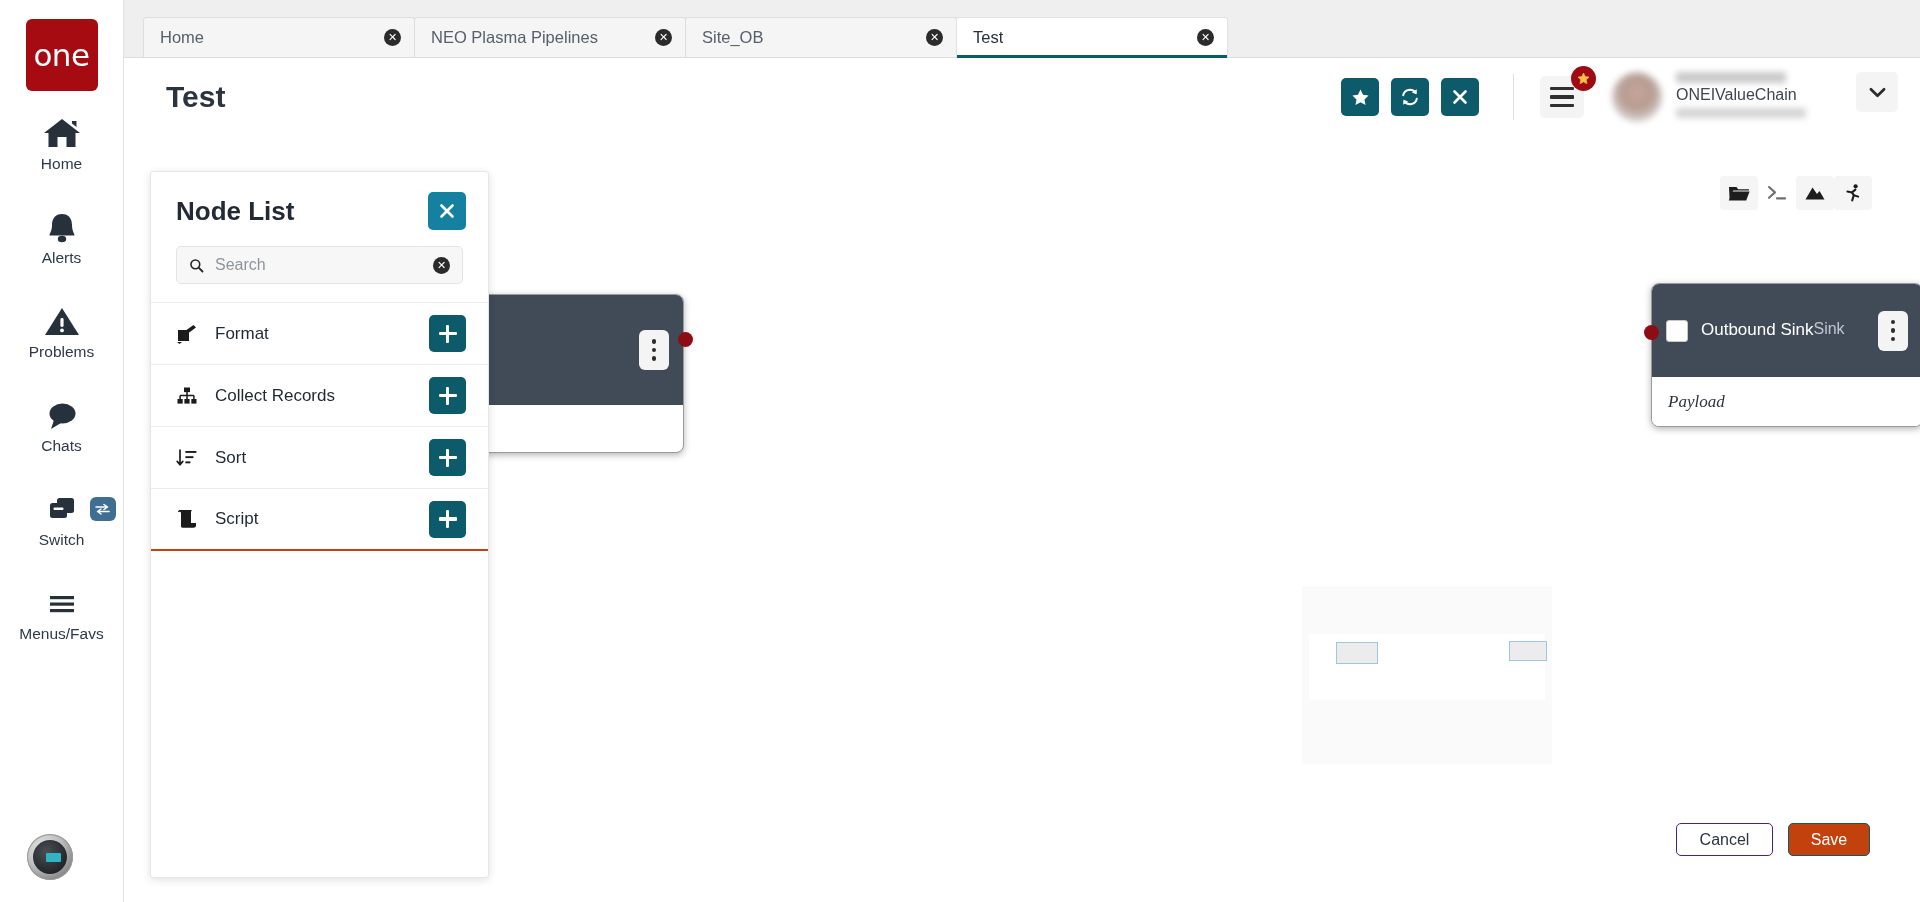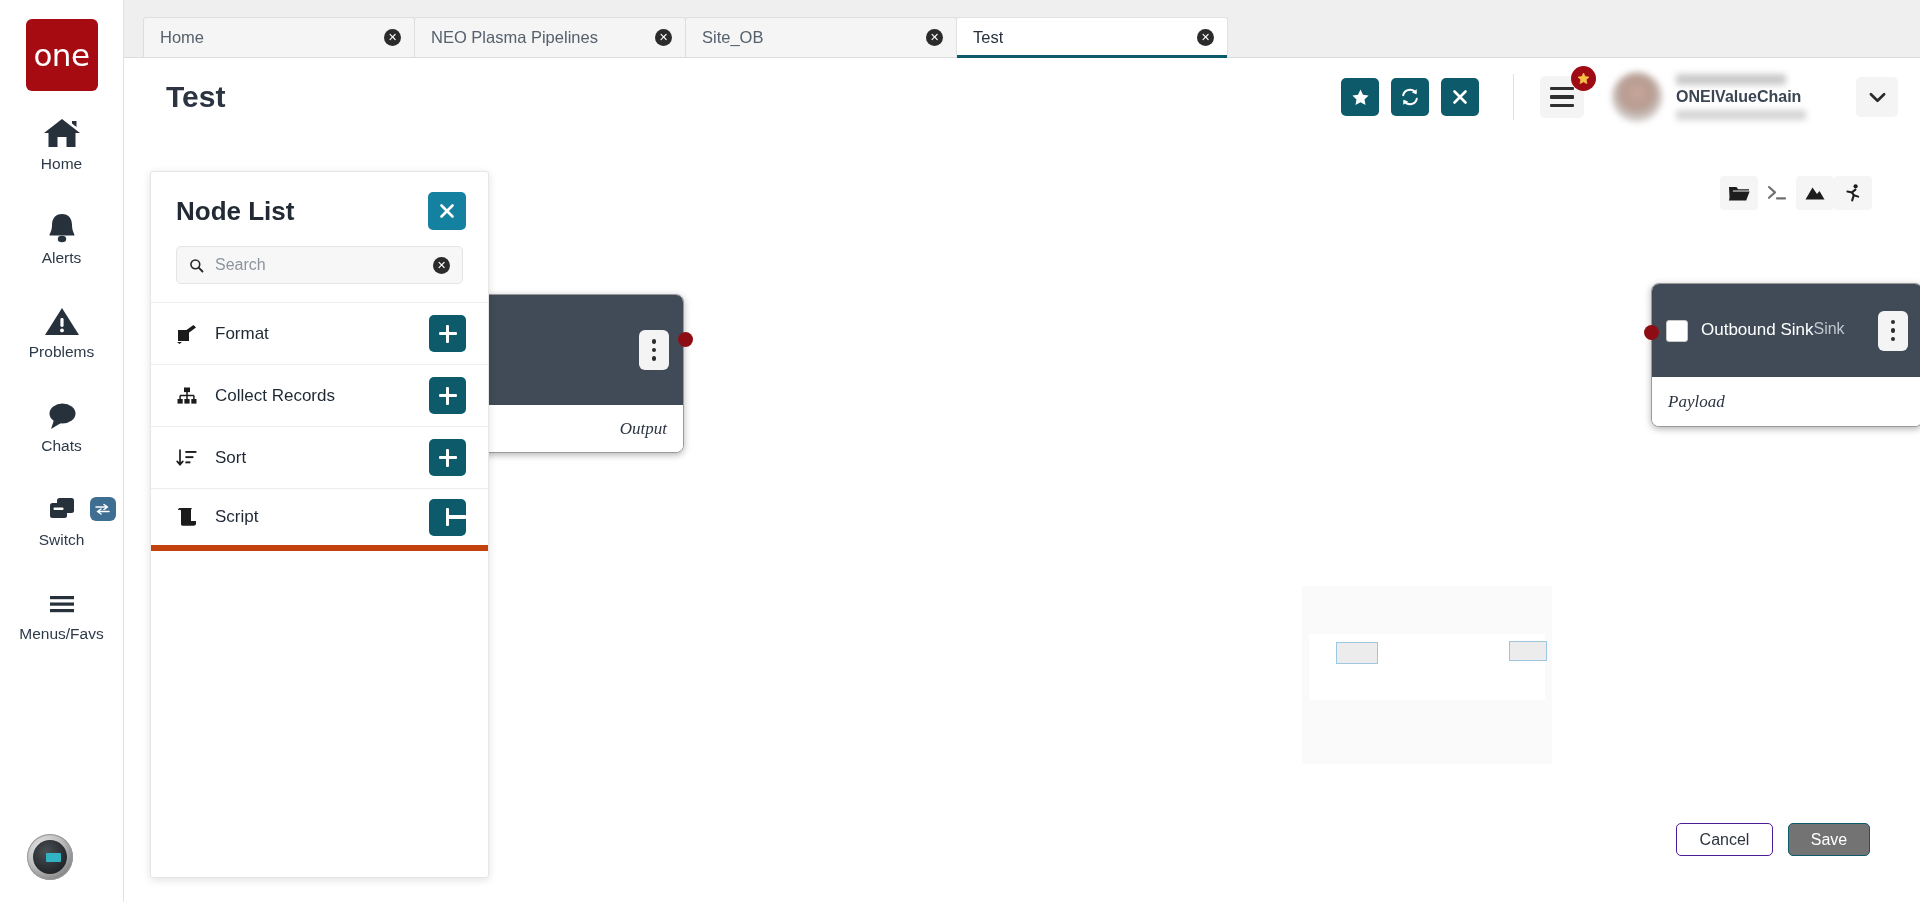--- a/index.html
+++ b/index.html
@@ -105,21 +105,21 @@
   #burger {
     width: 44px; height: 42px; background: #f4f4f4; border-radius: 5px;
     display: flex; flex-direction: column; align-items: center; justify-content: center; gap: 5px;
   }
   #burger i { display: block; width: 24px; height: 3.4px; background: #2f2f2f; border-radius: 1px; }
   #burger-badge {
     position: absolute; top: -10px; right: -12px; width: 25px; height: 25px;
     background: #9e0b14; border-radius: 50%; display: flex; align-items: center; justify-content: center;
     color: #ffffff;
   }
-  #user-block { display: flex; align-items: center; margin-left: 28px; margin-right: 22px; font-weight: bold; }
+  #user-block { display: flex; margin-left: 28px; margin-right: 22px; }
   #user-avatar {
     width: 50px; height: 50px; border-radius: 50%;
     background: radial-gradient(circle at 50% 42%, #c9a79b 0%, #b69b90 40%, #d7d7d7 75%, #eaeaea 100%);
     filter: blur(3.2px);
   }
   #user-text { margin-left: 14px; width: 160px; }
   #user-name-blur {
     height: 11px; width: 110px; background: #c9c9c9; border-radius: 2px;
     filter: blur(3px); margin-bottom: 3px;
   }
@@ -192,21 +192,21 @@
   }
 
   
   #footer-btns { position: absolute; right: 50px; bottom: 46px; display: flex; gap: 15px; }
   .btn {
     height: 33px; border-radius: 5px; font-size: 16px; cursor: pointer;
     display: flex; align-items: center; justify-content: center;
     font-family: "Liberation Sans", sans-serif;
   }
   #btn-cancel { width: 97px; background: #fff; border: 1px solid #4c1d95; color: #2b3440; }
-  #btn-save { width: 82px; background: #737373; border: 1px solid #0d5a6b; color: #fff; }
+  #btn-save { width: 82px; background: #c2410c; border: 1px solid #0d5a6b; color: #fff; }
 
   
   #nodelist {
     position: absolute; left: 150px; top: 171px; width: 339px; height: 707px;
     background: #ffffff; border: 1px solid #e6e6e6; border-radius: 3px;
     box-shadow: 0 2px 9px rgba(0,0,0,0.12); z-index: 30;
     display: flex; flex-direction: column;
   }
   #nl-head { display: flex; align-items: center; padding: 20px 22px 8px 25px; }
   #nl-title { font-size: 26px; font-weight: bold; color: #222b35; }
@@ -434,23 +434,20 @@
       </div>
     </div>
 
     <div class="fnode" style="left:355px; top:158px; width:205px; height:159px; z-index:10;">
       <div class="fhead" style="height:110px; justify-content:flex-end;">
         <div class="kebab">
             <b></b>
             <b></b>
             <b></b>
           </div>
-      </div>
-      <div class="fbody" style="height:47px; justify-content:flex-end; padding-right:16px;">
-        <span class="fport-lbl">Output</span>
       </div>
     </div>
     <div class="node-dot" style="left:554px; top:196px; z-index:12;"></div>
 
     <div class="fnode" style="left:1527px; top:147px; width:272px; height:144px; z-index:10;">
       <div class="fhead" style="height:93px; gap:13px;">
         <div class="node-check"></div>
         <div style="display:flex; flex-direction:row; justify-content:center;">
           <span class="node-title">Outbound Sink</span>
           <span class="node-sub">Sink</span>
@@ -551,21 +548,21 @@
         </span>
         <span class="nl-lbl">Sort</span>
         <div class="nl-add">
             <span class="plus-box">
               <i class="plus-v" style="left:7.2px;"></i>
               <i class="plus-h" style="top:7.2px;"></i>
             </span>
           </div>
       </div>
 
-      <div class="nl-row" style="border-bottom:6px solid #c2410c;text-align:center;">
+      <div class="nl-row" style="border-bottom:2px solid #c2410c;">
         <span class="nl-ico">
           <svg width="22" height="20" viewBox="0 0 22 20">
             <path fill="#1b1b1b" d="M2 3 C2 1.6 3.2 1 4.4 1 L16 1 C15 2 15 3 15 4.4 L15 14 L5 14 L5 4.4 C5 3 4 2.6 3.4 3 Z"></path>
             <path fill="#1b1b1b" d="M5 14 L20 14 L20 16.6 C20 18 18.8 18.8 17.4 18.8 L6.6 18.8 C5.4 18.8 5 18 5 16.6 Z"></path>
           </svg>
         </span>
         <span class="nl-lbl">Script</span>
         <div class="nl-add">
             <span class="plus-box">
               <i class="plus-v" style="left:7.2px;"></i>

